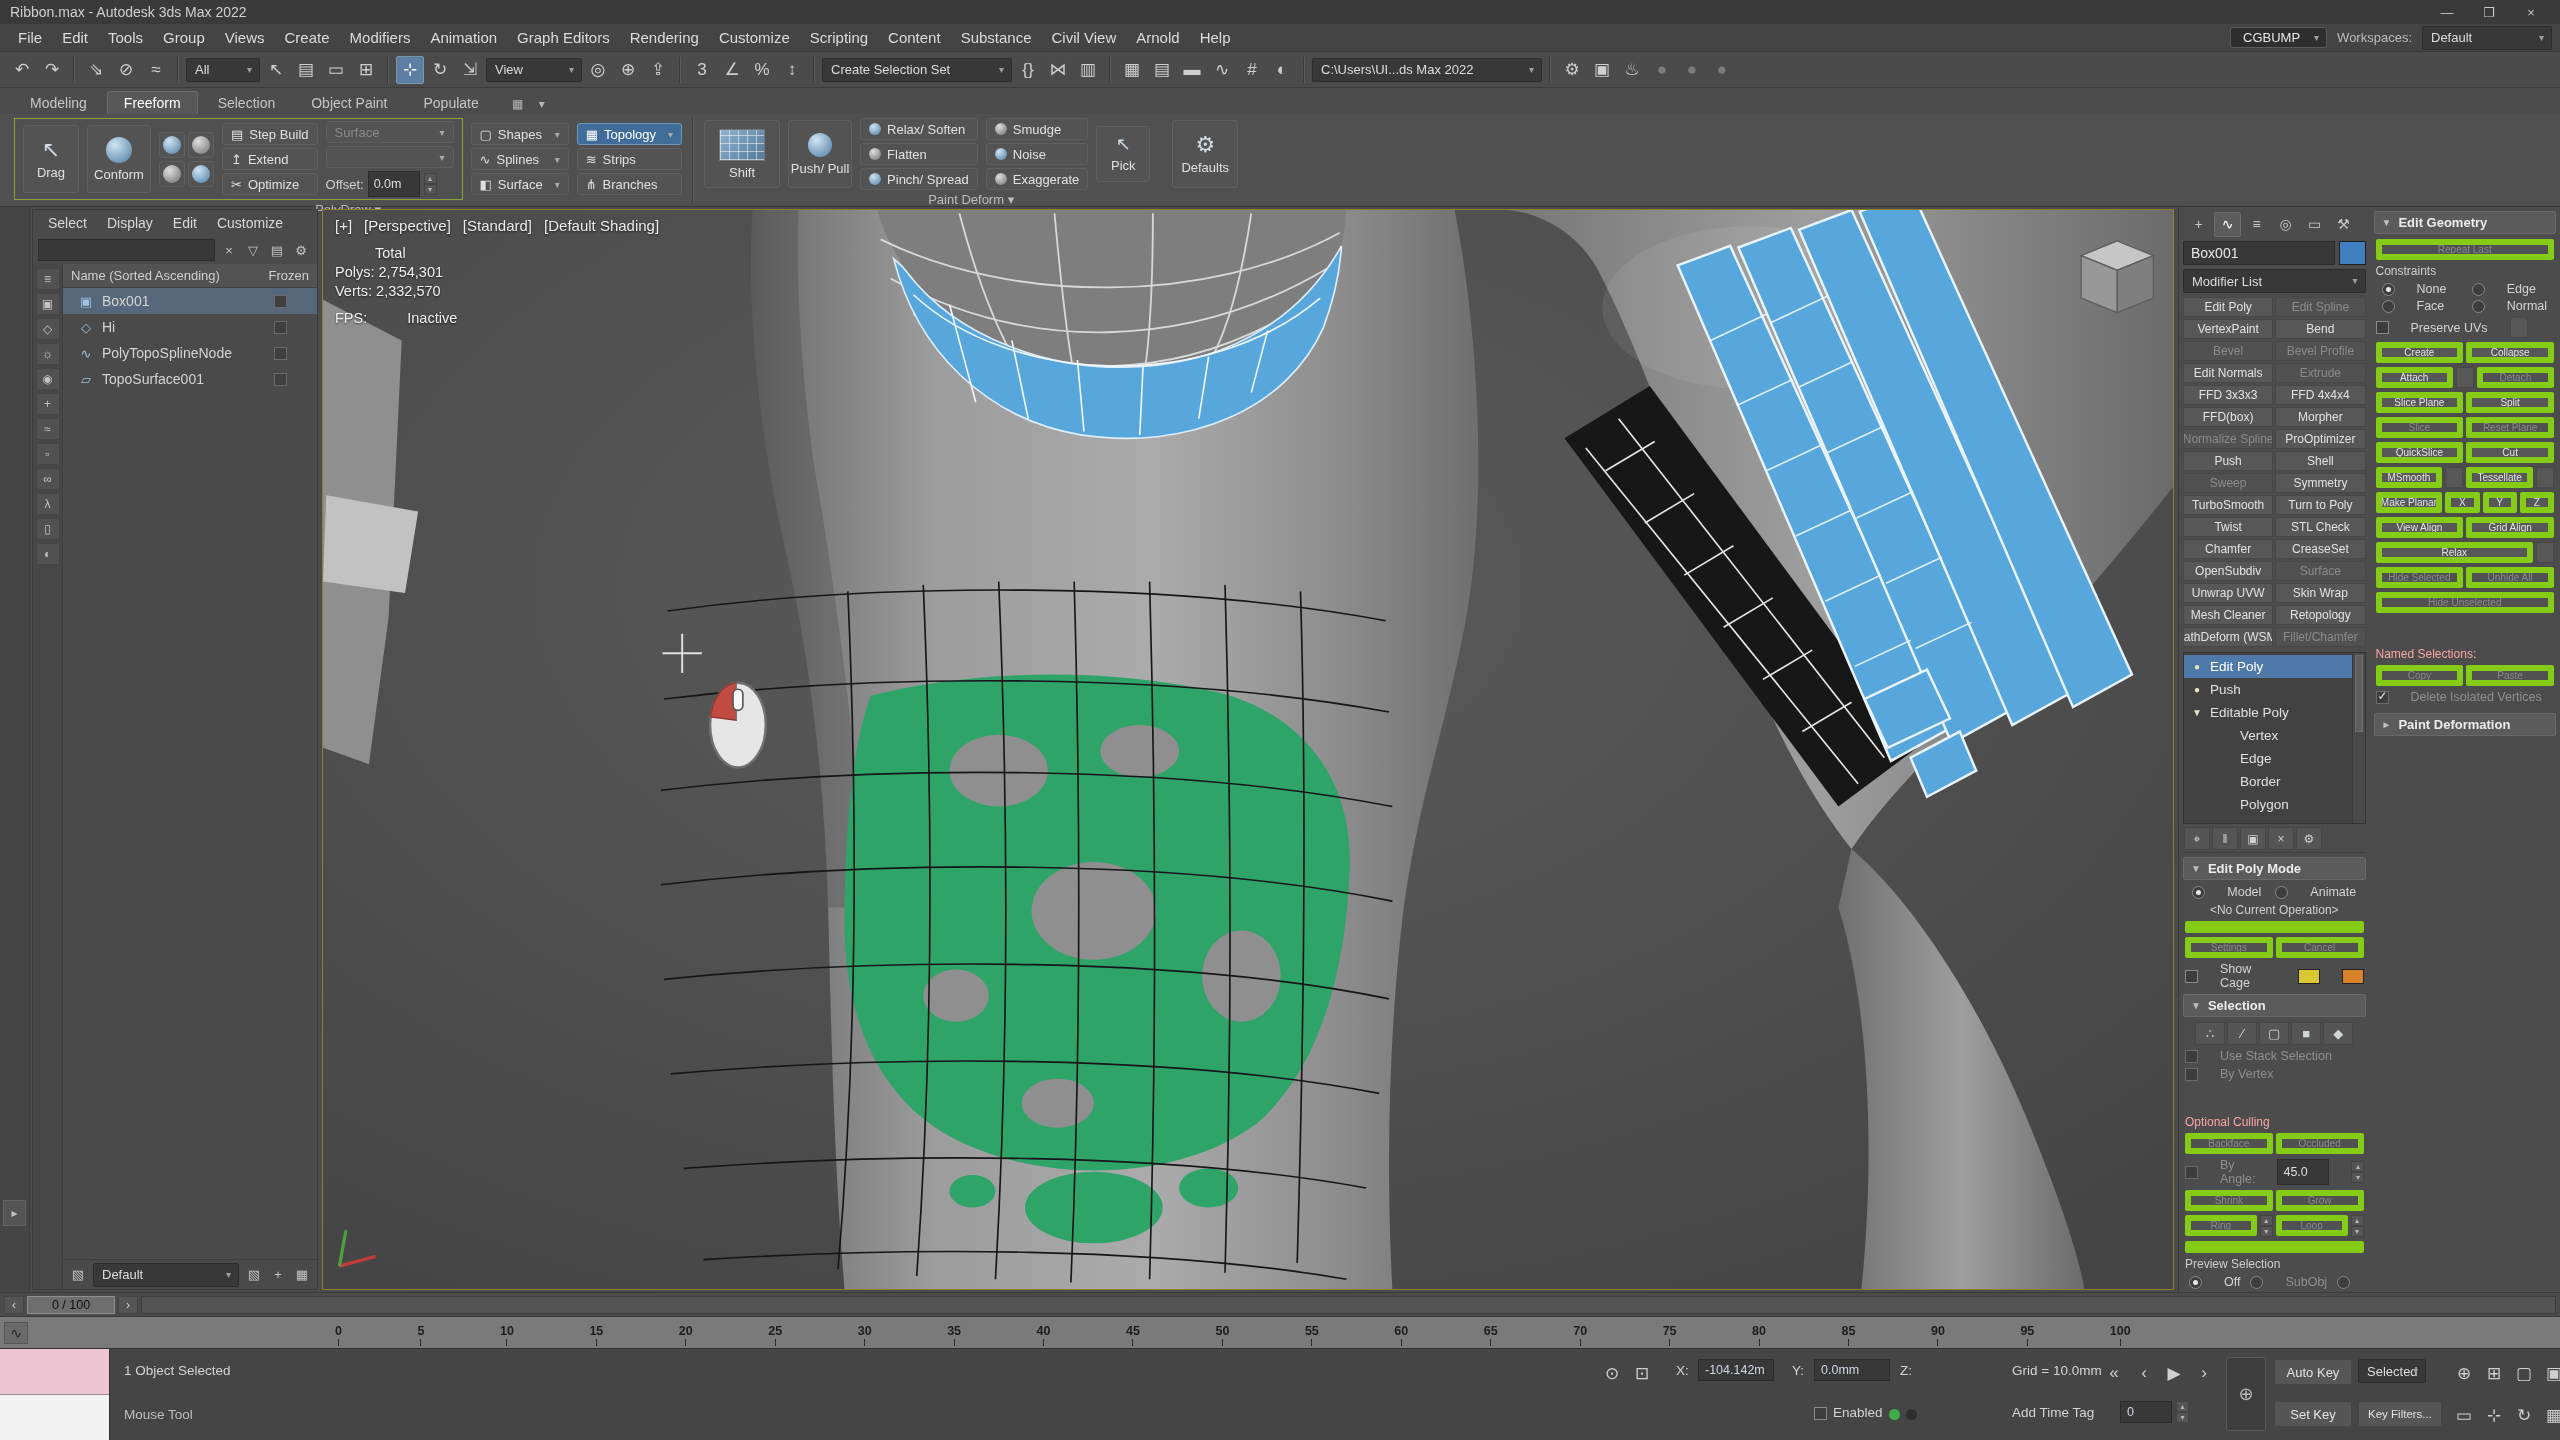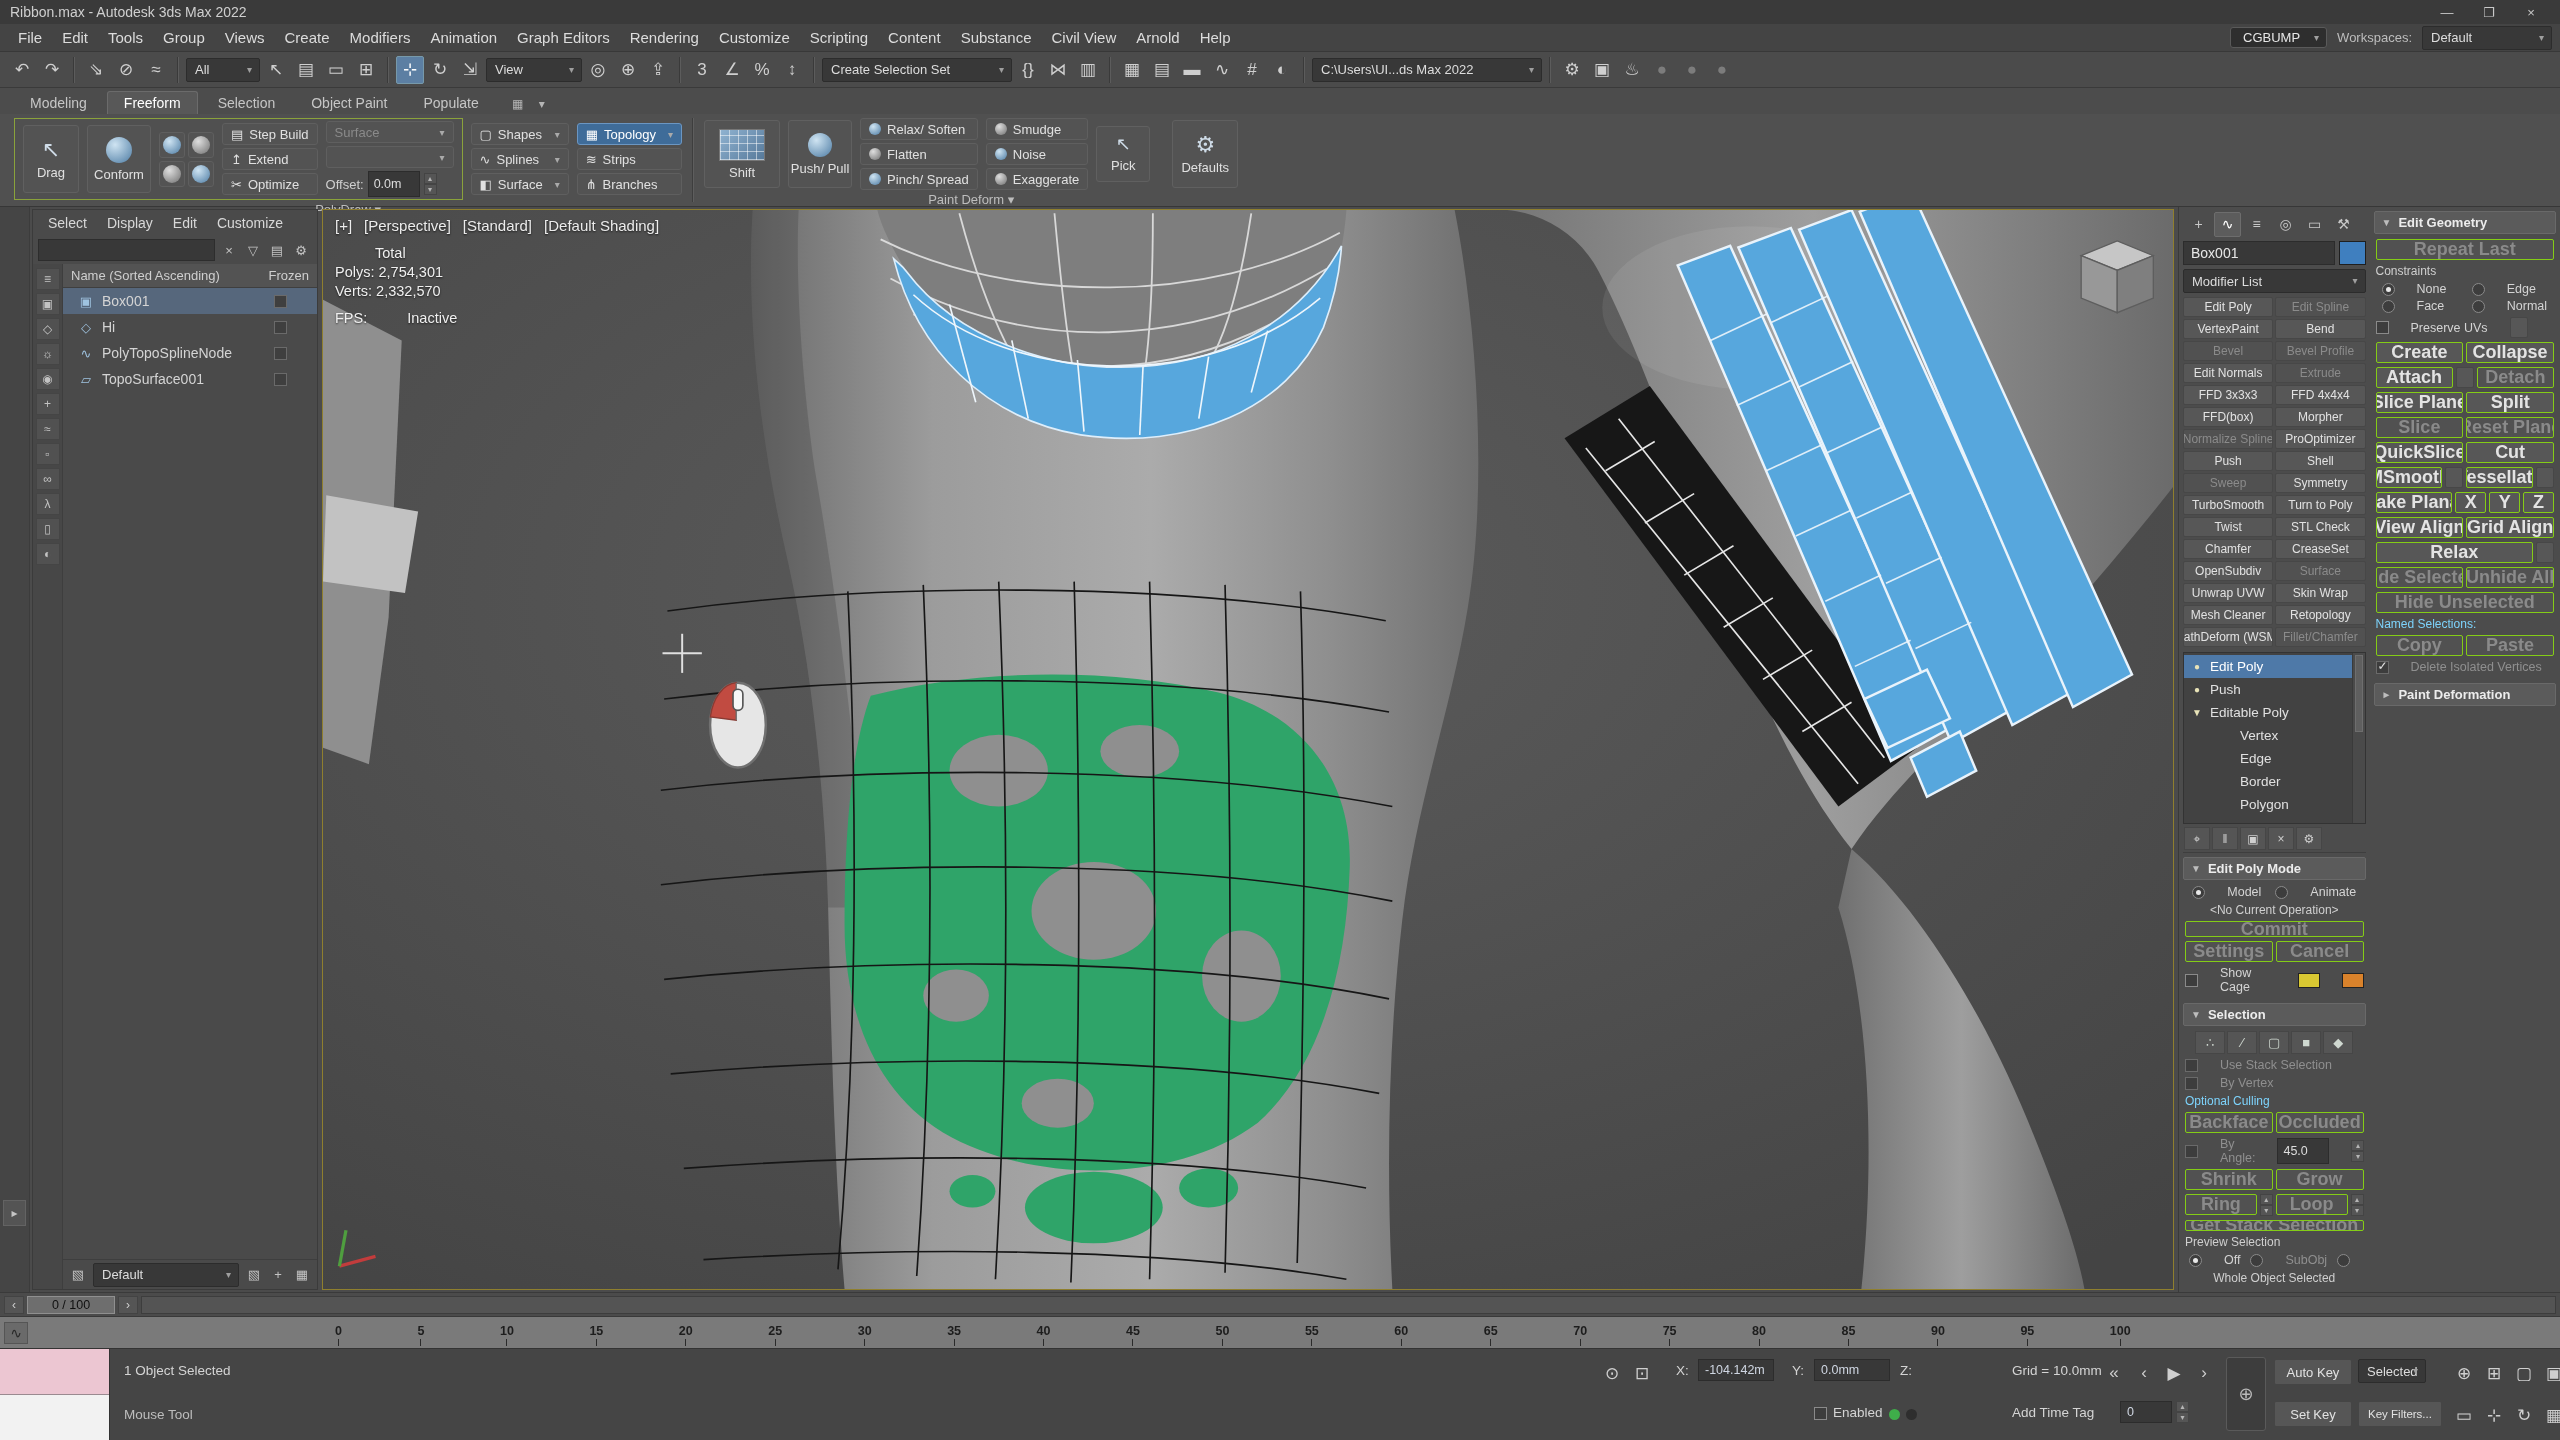--- a/index.html
+++ b/index.html
@@ -118,27 +118,27 @@
   .stack-row .sg { width:14px; font-size:10px; color:#e8e3b8; text-align:center; flex:none; }
   .stack-scroll { width:13px; flex:none; background:#4a4a4a; border-left:1px solid #3a3a3a; position:relative; }
   .stack-scroll .thumb2 { position:absolute; left:2px; right:2px; top:2px; height:45%; background:#5f5f5f; border:1px solid #6e6e6e; }
   .stack-tools { height:28px; flex:none; display:flex; align-items:center; gap:2px; border-bottom:1px solid #3e3e3e; padding:2px 1px; }
   .stk-ico { width:26px; height:23px; display:flex; align-items:center; justify-content:center; background:#555; border:1px solid #464646; font-size:12px; color:#cfcfcf; }
 
   .rollout { margin-top:4px; display:flex; flex-direction:column; min-height:0; }
   .ro-head { height:23px; flex:none; background:#5b5b5b; border:1px solid #696969; border-radius:2px; display:flex; align-items:center; gap:7px; padding:0 7px; font-size:13px; font-weight:bold; color:#ececec; }
   .ro-head .caret { font-size:10px; color:#bdbdbd; font-weight:normal; }
   .ro-body { padding:5px 2px; display:flex; flex-direction:column; gap:4px; overflow:hidden; }
-  .btn { height:21px; display:flex; align-items:center; justify-content:center; background:#575757; border:1px solid #84cc16; border-radius:2px; font-size:18px; color:#e3e3e3; white-space:nowrap; overflow:hidden; padding:0 3px;font-weight:bold; }
+  .btn { height:21px; display:flex; align-items:center; justify-content:center; background:#575757; border:6px solid #84cc16; border-radius:2px; font-size:10px; color:#e3e3e3; white-space:nowrap; overflow:hidden; padding:0 3px; }
   .btn.disabled { color:#8a8a8a; background:#515151; }
   .row2 { display:flex; gap:3px; }
   .row2 .btn { flex:1; min-width:0; }
   .mini-btn { width:18px; height:21px; flex:none; background:#575757; border:1px solid #474747; border-radius:2px; }
   .lbl { font-size:12px; color:#cfcfcf; }
-  .lbl.dim { color:#7dd3fc; }
+  .lbl.dim { color:#fca5a5;margin-top:30px; }
   .chkrow { display:flex; align-items:center; gap:22px; font-size:12.5px; }
   .chkrow.dim { color:#8f8f8f; }
   .cb { width:13px; height:13px; flex:none; border:1px solid #8a8a8a; background:#3d3d3d; position:relative; }
   .cb.checked::after { content:"✓"; position:absolute; top:-3px; left:1px; font-size:12px; color:#e2e2e2; }
   .cb.dim { border-color:#6a6a6a; }
   .rb { width:13px; height:13px; flex:none; border-radius:50%; border:1px solid #8a8a8a; background:#3d3d3d; position:relative; }
   .rb.checked::after { content:""; position:absolute; inset:3px; border-radius:50%; background:#e8e8e8; }
   .radgrid { display:grid; grid-template-columns:1fr 1fr; gap:3px 8px; padding-left:6px; }
   .so-row { display:flex; gap:2px; justify-content:center; }
   .so-ico { width:30px; height:23px; display:flex; align-items:center; justify-content:center; background:#555; border:1px solid #464646; font-size:13px; color:#cfd8d0; }

